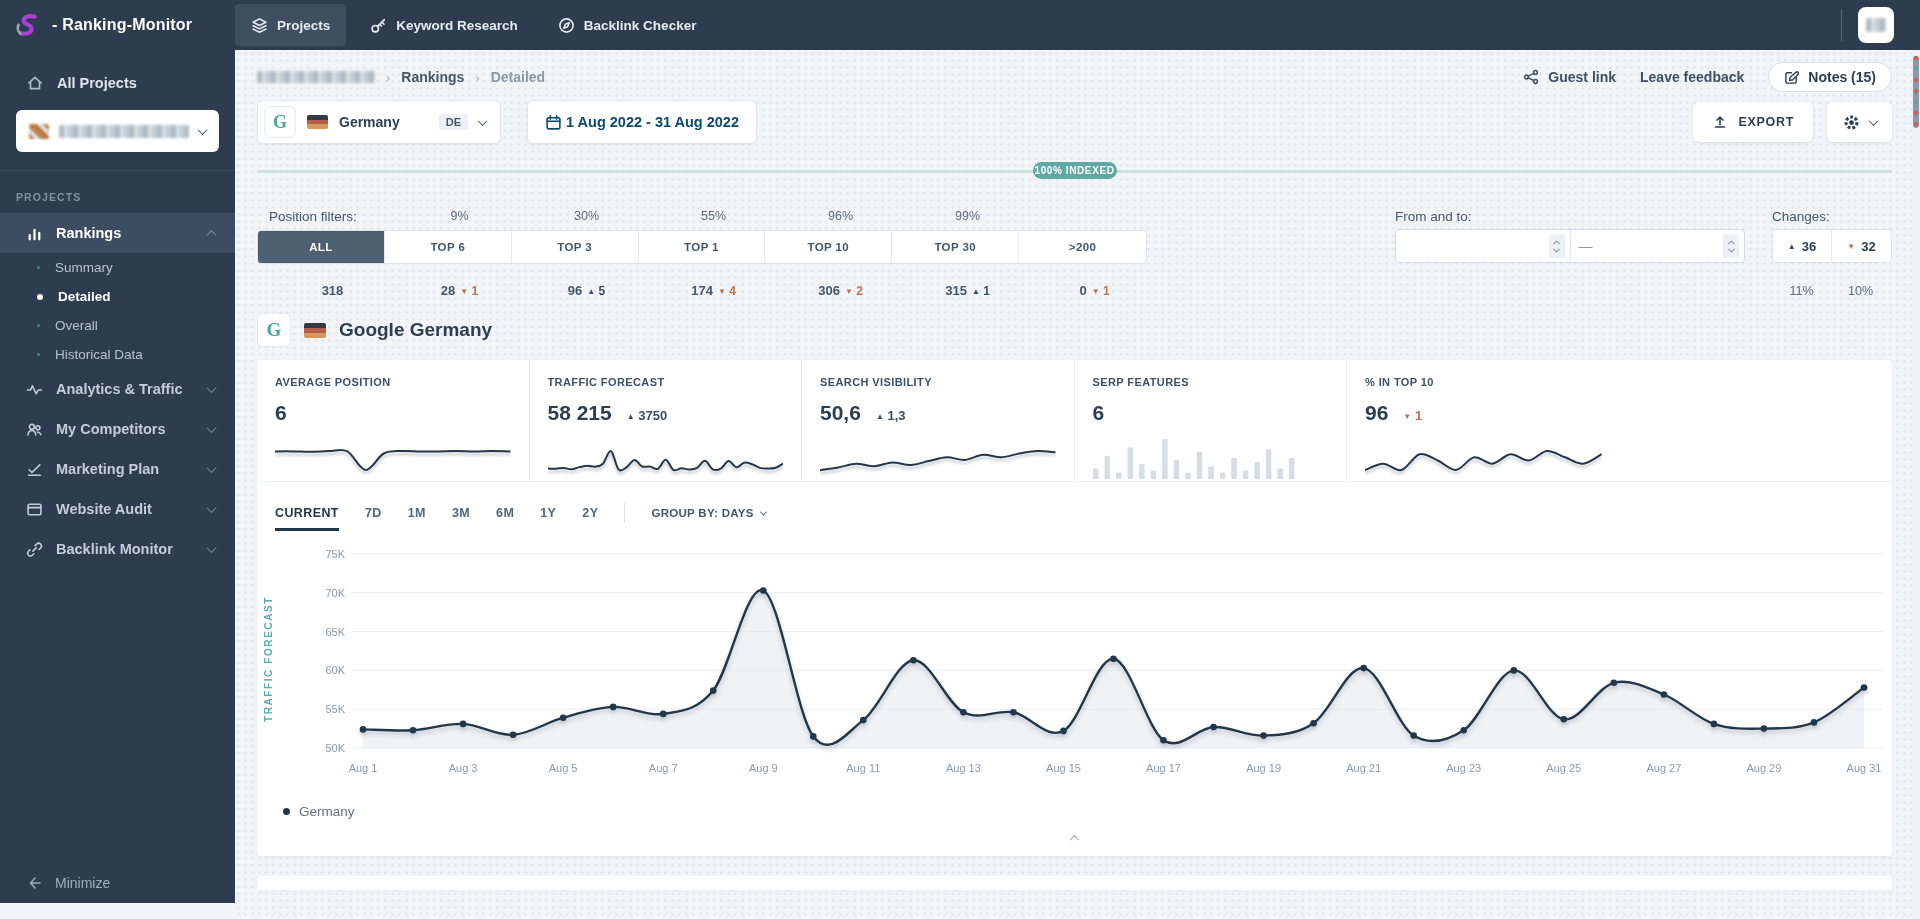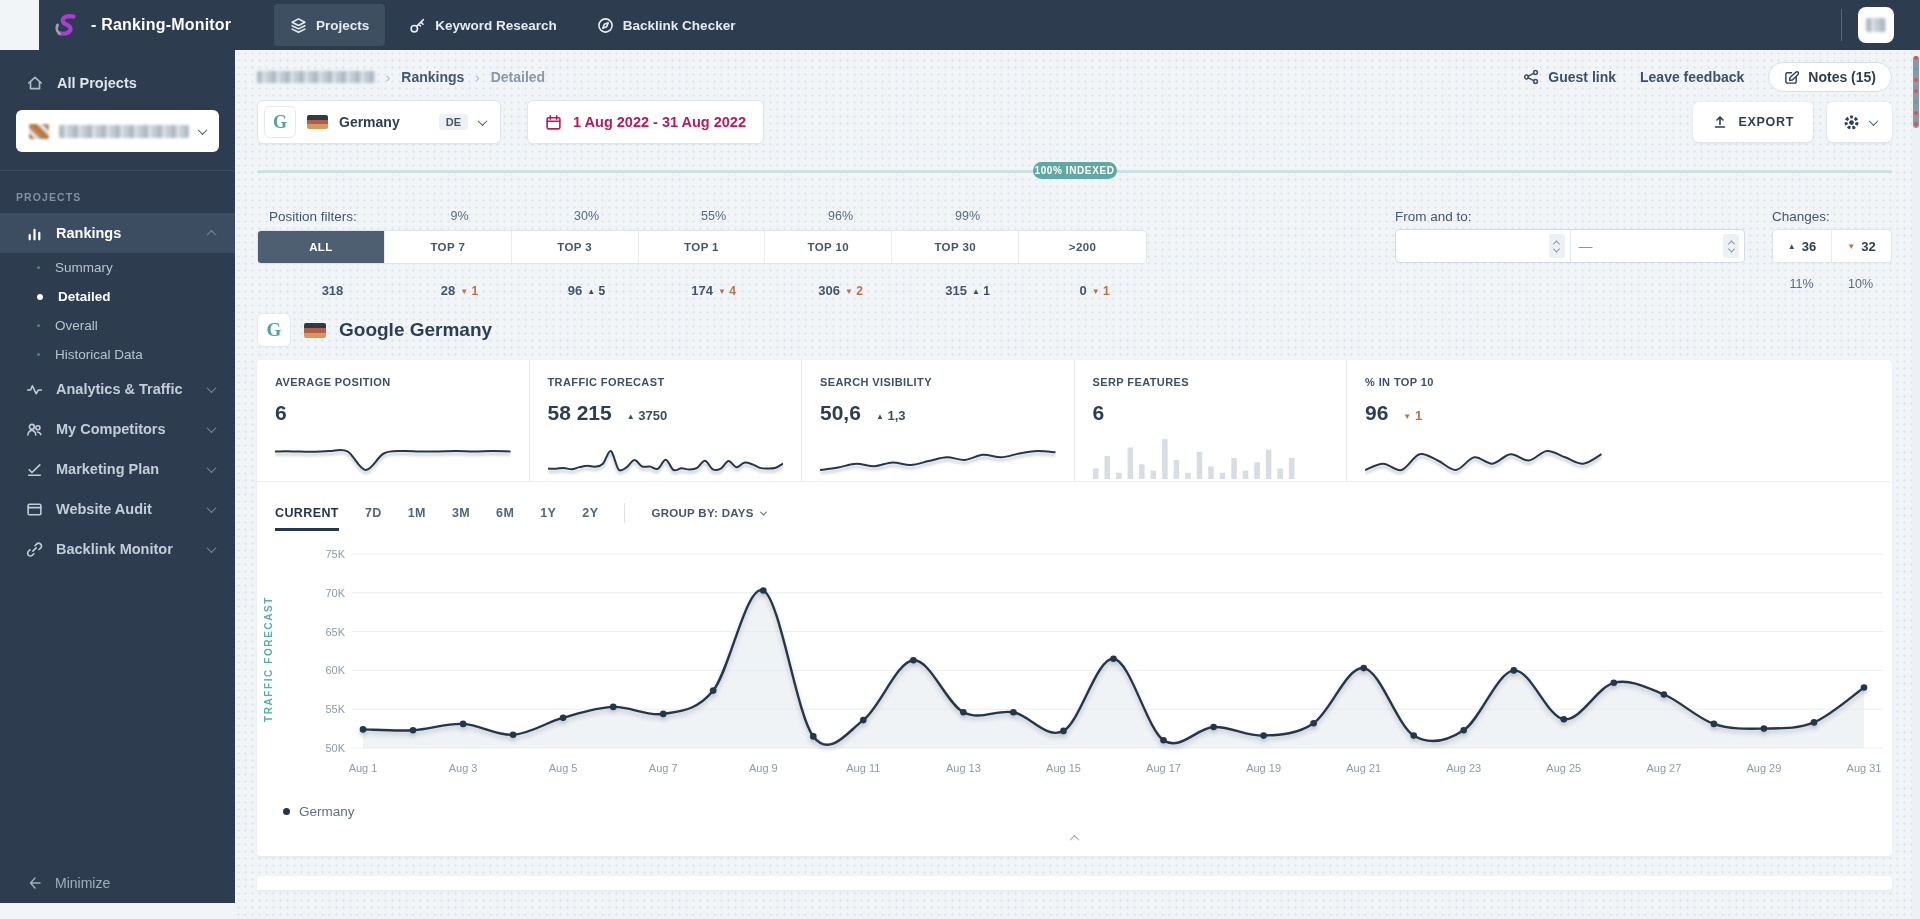--- a/index.html
+++ b/index.html
@@ -5,21 +5,21 @@
   * { margin:0; padding:0; box-sizing:border-box; }
   html,body { width:1920px; height:919px; overflow:hidden; font-family:"Liberation Sans","DejaVu Sans",sans-serif; background:#f2f5f8; }
   svg text { font-family:"Liberation Sans","DejaVu Sans",sans-serif; }
   .icon { display:inline-block; vertical-align:middle; }
   .chev { display:inline-block; width:7px; height:7px; border-right:1.8px solid currentColor; border-bottom:1.8px solid currentColor; }
   .chev.down { transform:rotate(45deg) translate(-1px,-1px); }
   .chev.up { transform:rotate(-135deg) translate(-1px,-1px); }
   .blur-block { display:inline-block; border-radius:2px; background:repeating-linear-gradient(90deg,#aeb9c2 0 5px,#d8dee4 5px 9px,#c2ccd4 9px 14px); filter:blur(1.4px); }
 
   
-  .navbar { position:fixed; top:0; left:0; right:0; height:50px; background:#2d3c4f; display:flex; align-items:center; z-index:20;margin-left:39px; }
+  .navbar { position:fixed; top:0; left:0; right:0; height:50px; background:#2d3c4f; display:flex; align-items:center; z-index:20; }
   .brand { width:235px; display:flex; align-items:center; gap:10px; padding-left:12px; flex:none; }
   .brand-text { color:#fff; font-weight:700; font-size:16px; letter-spacing:.2px; white-space:nowrap; }
   .nav-tabs { display:flex; align-items:center; }
   .nav-tab { display:flex; align-items:center; gap:9px; color:#e6ebf1; font-size:13.5px; font-weight:700; padding:0 16px; height:42px; border-radius:4px; margin-right:8px; cursor:pointer; white-space:nowrap; }
   .nav-tab.active { background:#3e4f62; }
   .nav-tab .icon { width:17px; height:17px; }
   .nav-right { margin-left:auto; display:flex; align-items:center; gap:16px; padding-right:26px; }
   .nav-divider { width:1px; height:32px; background:#55657a; }
   .avatar { width:36px; height:36px; background:#fff; border-radius:8px; display:flex; align-items:center; justify-content:center; cursor:pointer; }
   .avatar .blur-block { width:20px; height:14px; }
@@ -59,21 +59,21 @@
   .notes-pill { display:flex; align-items:center; gap:9px; border:1px solid #d9dfe7; background:#fff; border-radius:17px; padding:6px 15px; font-size:14px; font-weight:600; color:#2c3e50; cursor:pointer; }
   .notes-pill .icon { width:15px; height:15px; }
 
   .toolbar-row { display:flex; align-items:center; margin-top:10px; gap:26px; }
   .engine-box { display:flex; align-items:center; background:#fff; border:1px solid #e0e5ec; border-radius:6px; height:44px; padding:0 14px 0 6px; gap:11px; box-shadow:0 1px 2px rgba(44,62,80,.05); cursor:pointer; width:244px; }
   .g-badge { width:32px; height:32px; border:1px solid #e4e9ee; border-radius:6px; display:flex; align-items:center; justify-content:center; font-weight:700; font-size:18px; color:#4da39b; background:#fff; font-family:"Liberation Serif","DejaVu Serif",serif; flex:none; }
   .flag { width:21px; height:14px; border-radius:2px; background:linear-gradient(180deg,#323a45 0 34%,#b65c49 34% 67%,#d39a5f 67% 100%); flex:none; }
   .engine-name { font-size:14px; font-weight:700; color:#2c3e50; flex:1; }
   .de-badge { background:#edf1f5; border-radius:3px; padding:2px 7px; font-size:11px; font-weight:700; color:#44566b; }
   .engine-box .chev, .gear-btn .chev { color:#44566b; }
-  .date-box { display:flex; align-items:center; gap:11px; background:#fff; border:1px solid #e0e5ec; border-radius:6px; height:44px; padding:0 17px; font-size:14.5px; font-weight:700; color:#be185d; box-shadow:0 1px 2px rgba(44,62,80,.05); cursor:pointer;justify-content:center; }
+  .date-box { display:flex; align-items:center; gap:4px; background:#fff; border:1px solid #e0e5ec; border-radius:6px; height:44px; padding:0 17px; font-size:14.5px; font-weight:700; color:#0c4a6e; box-shadow:0 1px 2px rgba(44,62,80,.05); cursor:pointer;justify-content:center; }
   .date-box .icon { width:17px; height:17px; }
   .toolbar-right { margin-left:auto; display:flex; gap:14px; }
   .export-btn { display:flex; align-items:center; gap:10px; background:#fff; border-radius:6px; height:40px; padding:0 19px; font-size:12.5px; font-weight:700; letter-spacing:.7px; color:#2c3e50; box-shadow:0 1px 3px rgba(44,62,80,.14); cursor:pointer; }
   .export-btn .icon { width:16px; height:16px; }
   .gear-btn { display:flex; align-items:center; gap:9px; background:#fff; border-radius:6px; height:40px; padding:0 15px; box-shadow:0 1px 3px rgba(44,62,80,.14); cursor:pointer; color:#2c3e50; }
   .gear-btn .icon { width:19px; height:19px; }
 
   .indexed-row { position:relative; margin-top:18px; height:18px; }
   .indexed-line { position:absolute; top:8px; left:0; right:0; height:3px; background:#cde2df; border-radius:2px; }
   .indexed-badge { position:absolute; top:0; left:50%; transform:translateX(-50%); background:#5fa9a2; color:#fff; font-size:10px; font-weight:700; letter-spacing:.6px; padding:3px 2px; border-radius:9px; white-space:nowrap; }
@@ -102,21 +102,21 @@
   .ft-half.second { border-left:1px solid #e3e8ee; }
   .ft-dash { color:#8b98a7; font-size:14px; margin-left:8px; }
   .spin { position:absolute; right:5px; top:4px; width:16px; height:24px; background:#edf0f4; border-radius:2px; display:flex; flex-direction:column; align-items:center; justify-content:center; gap:3px; cursor:pointer; color:#7a8a99; }
   .spin .chev { width:5px; height:5px; border-width:1.4px; }
 
   .changes { position:absolute; left:1515px; top:0; width:120px; }
   .chg-label { font-size:13.5px; color:#44566b; padding-top:3px; }
   .chg-box { display:flex; border:1px solid #dfe4ea; background:#fff; border-radius:4px; height:34px; margin-top:5px; }
   .chg-half { width:59px; display:flex; align-items:center; justify-content:center; gap:6px; font-size:13px; font-weight:700; color:#2c3e50; cursor:pointer; }
   .chg-half.first { border-right:1px solid #e8ecf0; }
-  .chg-pcts { display:flex; margin-top:14px; }
+  .chg-pcts { display:flex; margin-top:21px; }
   .chg-pct { width:59px; text-align:center; font-size:12.5px; color:#5a6b7d; }
 
   .heading-row { display:flex; align-items:center; gap:13px; margin-top:24px; height:36px; }
   .g-badge.big { width:34px; height:34px; font-size:19px; }
   .flag.big { width:22px; height:15px; }
   .heading-title { font-size:19px; font-weight:600; color:#2c3e50; }
 
   .board { margin-top:12px; background:#fff; border-radius:4px; box-shadow:0 1px 3px rgba(44,62,80,.08); }
   .metrics { display:grid; grid-template-columns:repeat(6,1fr); border-bottom:1px solid #edf0f3; height:122px; }
   .metric { position:relative; padding:16px 18px 0; border-right:1px solid #e9edf1; overflow:hidden; }
@@ -373,21 +373,21 @@
         <div class="pf-cell">
           <div class="pf-pct">96%</div>
         </div>
         <div class="pf-cell">
           <div class="pf-pct">99%</div>
         </div>
         <div class="pf-cell"></div>
       </div>
     <div class="pf-tabs" id="pf-tabs">
         <div class="pf-tab active">ALL</div>
-        <div class="pf-tab">TOP 7</div>
+        <div class="pf-tab">TOP 6</div>
         <div class="pf-tab">TOP 3</div>
         <div class="pf-tab">TOP 1</div>
         <div class="pf-tab">TOP 10</div>
         <div class="pf-tab">TOP 30</div>
         <div class="pf-tab">&gt;200</div>
       </div>
     <div class="pf-row pf-counts" id="pf-counts">
         <div class="pf-cell"><span>318</span></div>
         <div class="pf-cell"><span>28</span><span class="delta down "><span class="tri">▼</span> 1</span></div>
         <div class="pf-cell"><span>96</span><span class="delta up "><span class="tri">▲</span> 5</span></div>

